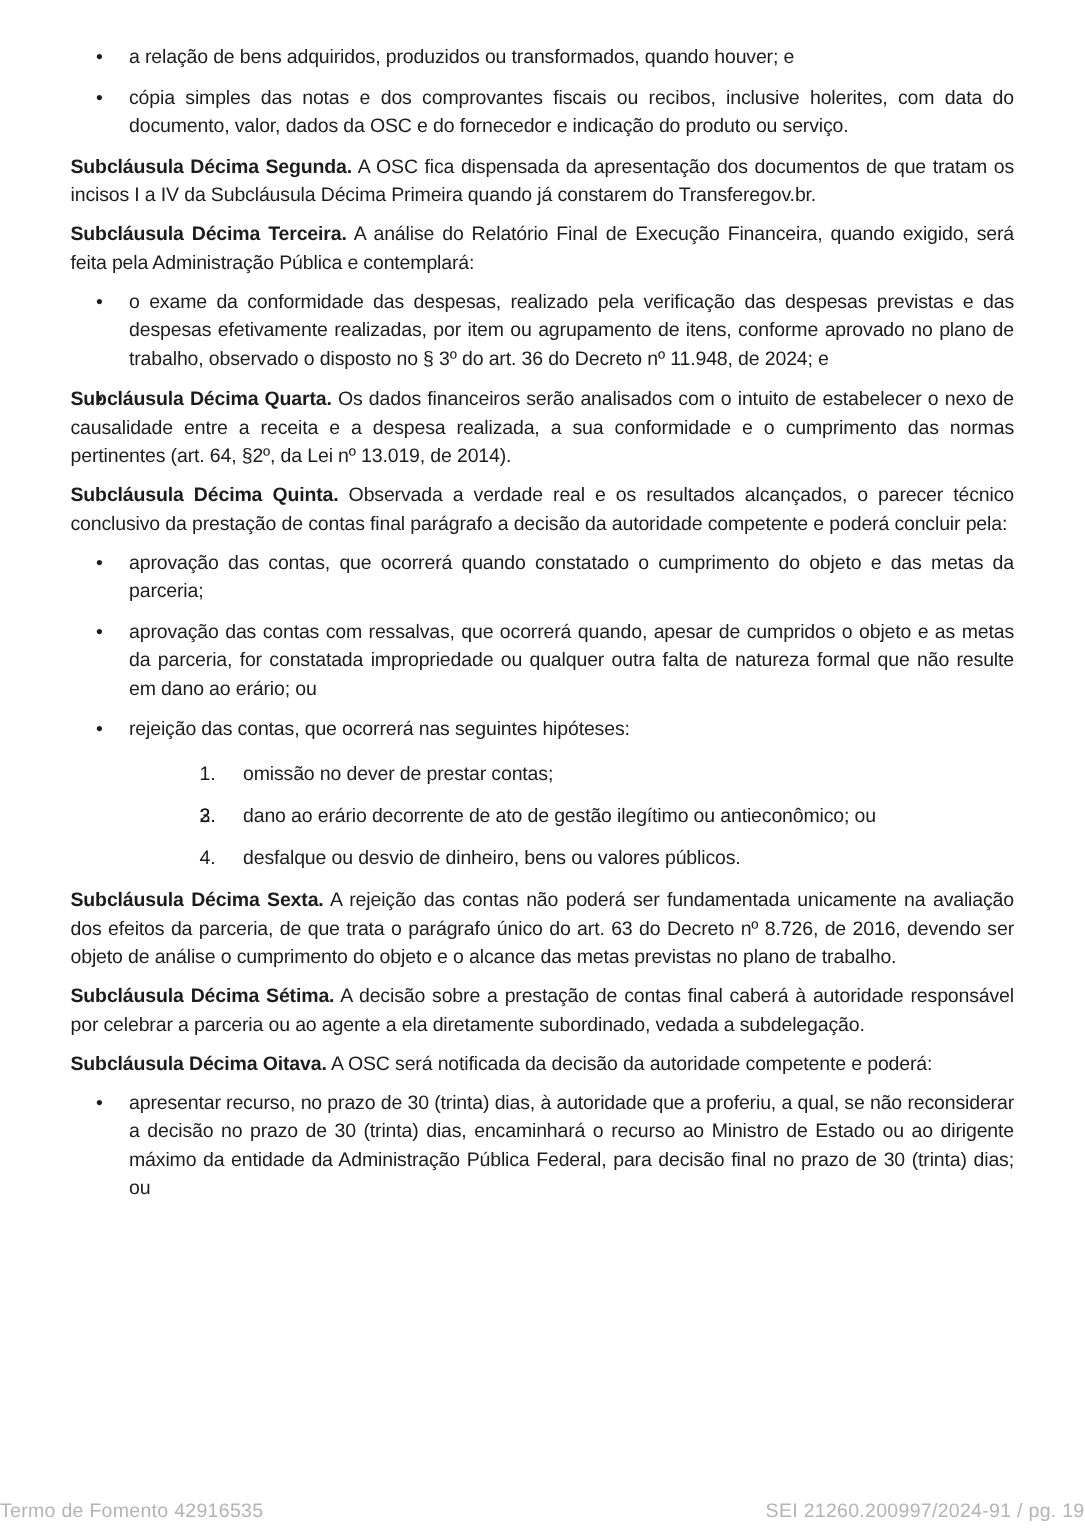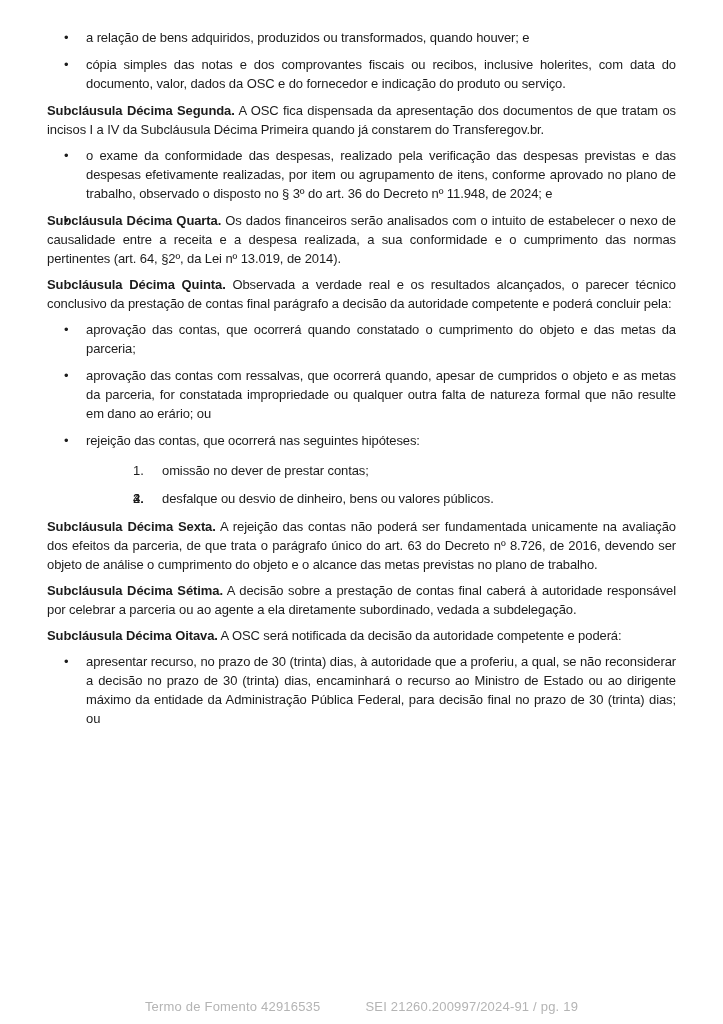--- a/index.html
+++ b/index.html
@@ -49,21 +49,21 @@
     position: absolute;
     left: -29px;
     top: 0;
   }
   .footer {
     position: absolute;
     left: 0;
     top: 997px;
     width: 723px;
     display: flex;
-    justify-content: center;
+    justify-content: space-between;
     gap: 45px;
     color: #b4b4b4;
     font-size: 13px;
     letter-spacing: 0.2px;
   }
 </style>
 </head>
 <body>
 
 <div class="doc">
@@ -74,20 +74,23 @@
   </div>
 
   <div class="bullet">
     <span class="marker">•</span><span>cópia simples das notas e dos comprovantes fiscais ou recibos, inclusive holerites, com data do documento, valor, dados da OSC e do fornecedor e indicação do produto ou serviço.</span>
   </div>
 
   <p class="para clause">
     <b class="lead">Subcláusula Décima Segunda.</b> <span>A OSC fica dispensada da apresentação dos documentos de que tratam os incisos I a IV da Subcláusula Décima Primeira quando já constarem do Transferegov.br.</span>
   </p>
 
+  <p class="para clause">
+    <b class="lead">Subcláusula Décima Terceira.</b> <span>A análise do Relatório Final de Execução Financeira, quando exigido, será feita pela Administração Pública e contemplará:</span>
+  </p>
 
   <div class="bullet">
     <span class="marker">•</span><span>o exame da conformidade das despesas, realizado pela verificação das despesas previstas e das despesas efetivamente realizadas, por item ou agrupamento de itens, conforme aprovado no plano de trabalho, observado o disposto no § 3º do art. 36 do Decreto nº 11.948, de 2024; e</span>
   </div>
 
   <div class="bullet">
     <span class="marker">•</span>
   </div>
 
   <p class="para clause">
@@ -111,21 +114,21 @@
   </div>
 
   <div class="numlist">
     <div class="num-item">
       <span class="num">1.</span><span>omissão no dever de prestar contas;</span>
     </div>
     <div class="num-item">
       <span class="num">2.</span>
     </div>
     <div class="num-item">
-      <span class="num">3.</span>
+      <span class="num">3.</span><span>dano ao erário decorrente de ato de gestão ilegítimo ou antieconômico; ou</span>
     </div>
     <div class="num-item">
       <span class="num">4.</span><span>desfalque ou desvio de dinheiro, bens ou valores públicos.</span>
     </div>
   </div>
 
   <p class="para clause">
     <b class="lead">Subcláusula Décima Sexta.</b> <span>A rejeição das contas não poderá ser fundamentada unicamente na avaliação dos efeitos da parceria, de que trata o parágrafo único do art. 63 do Decreto nº 8.726, de 2016, devendo ser objeto de análise o cumprimento do objeto e o alcance das metas previstas no plano de trabalho.</span>
   </p>
 

